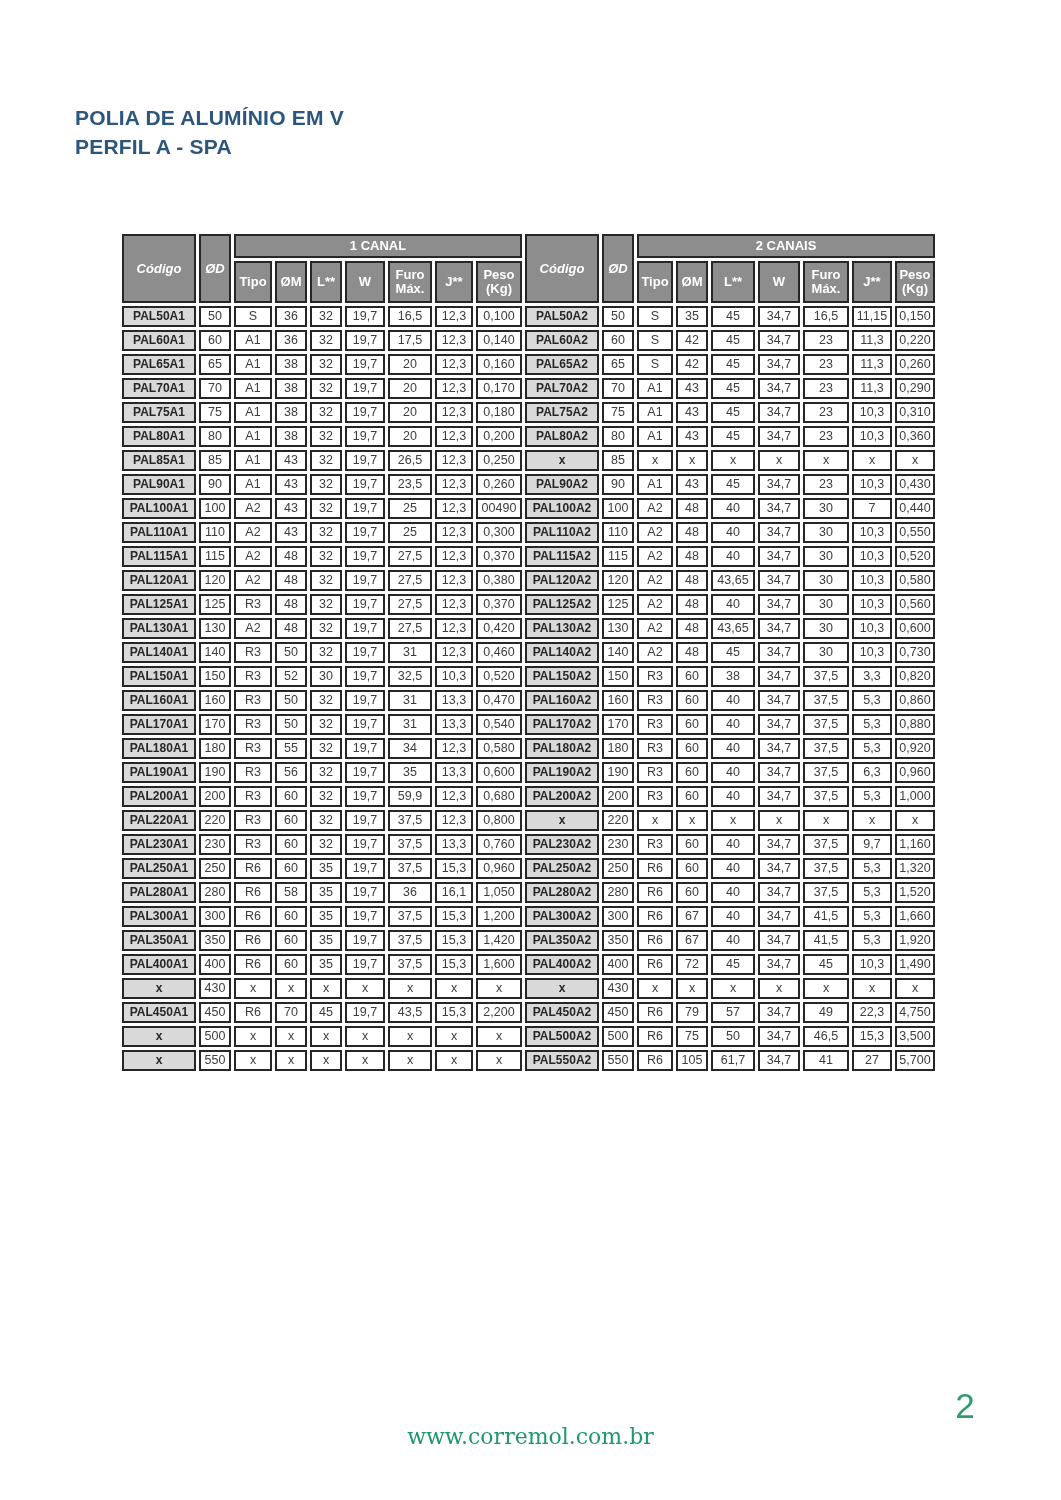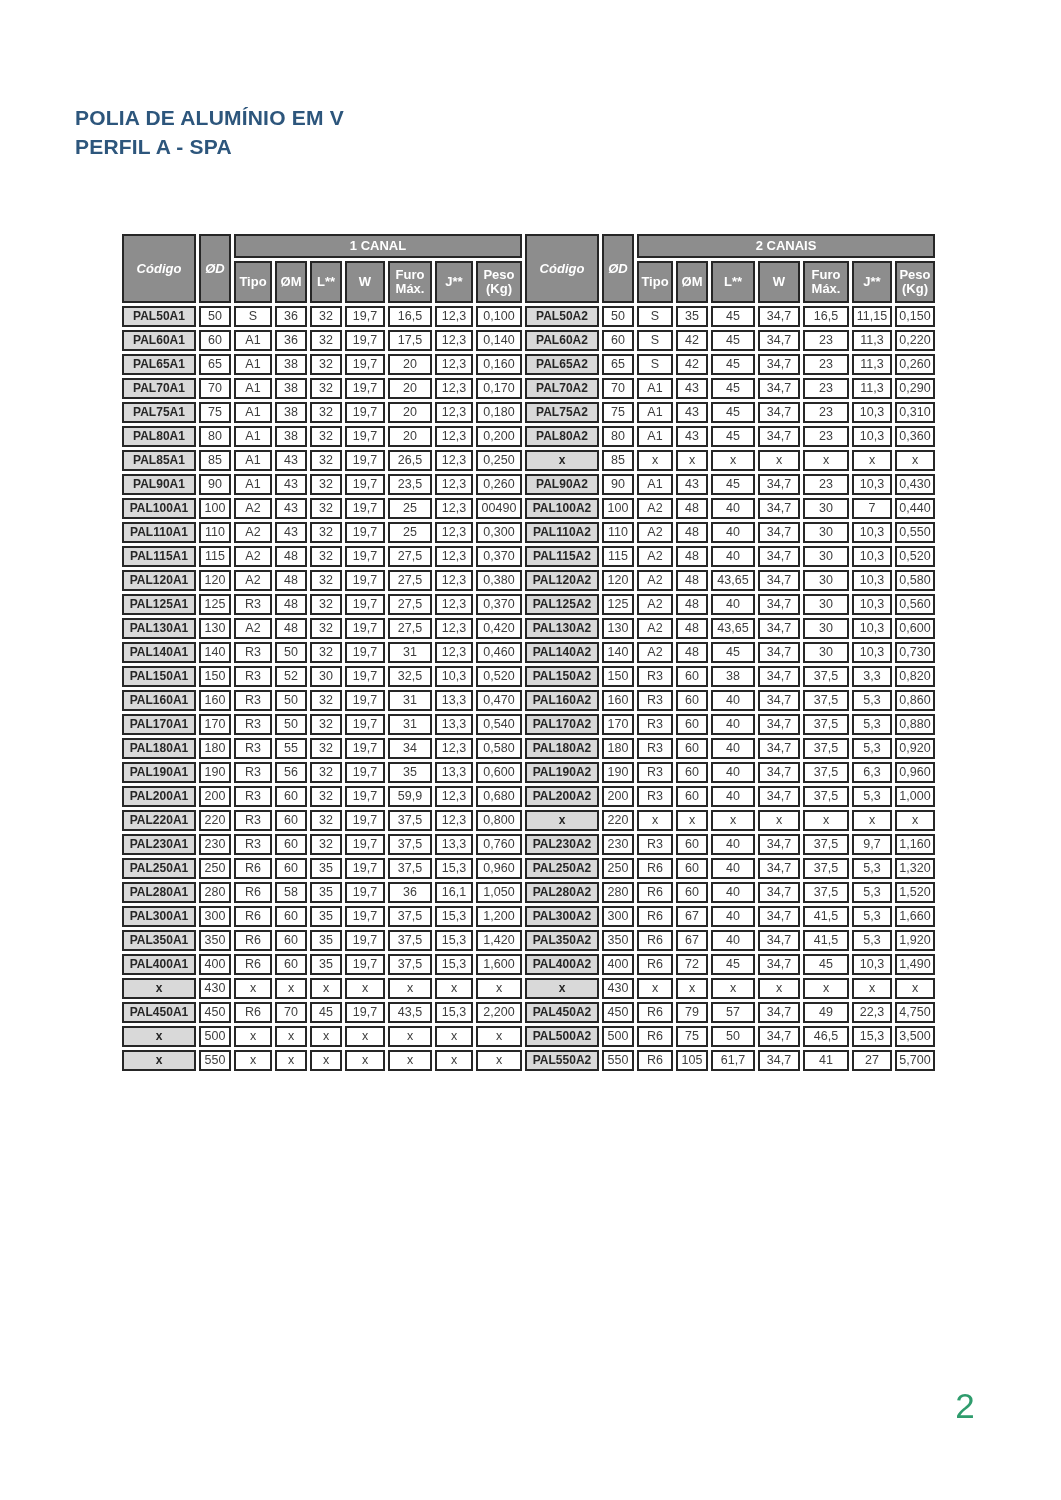--- a/index.html
+++ b/index.html
@@ -764,15 +764,16 @@
             <td class="val">61,7</td>
             <td class="val">34,7</td>
             <td class="val">41</td>
             <td class="val">27</td>
             <td class="val">5,700</td>
           </tr>
         </tbody>
     </table>
   </div>
 
+  <div class="footer-url">www.corremol.com.br</div>
   <div class="page-number">2</div>
 
 </div>
 
 </body></html>

